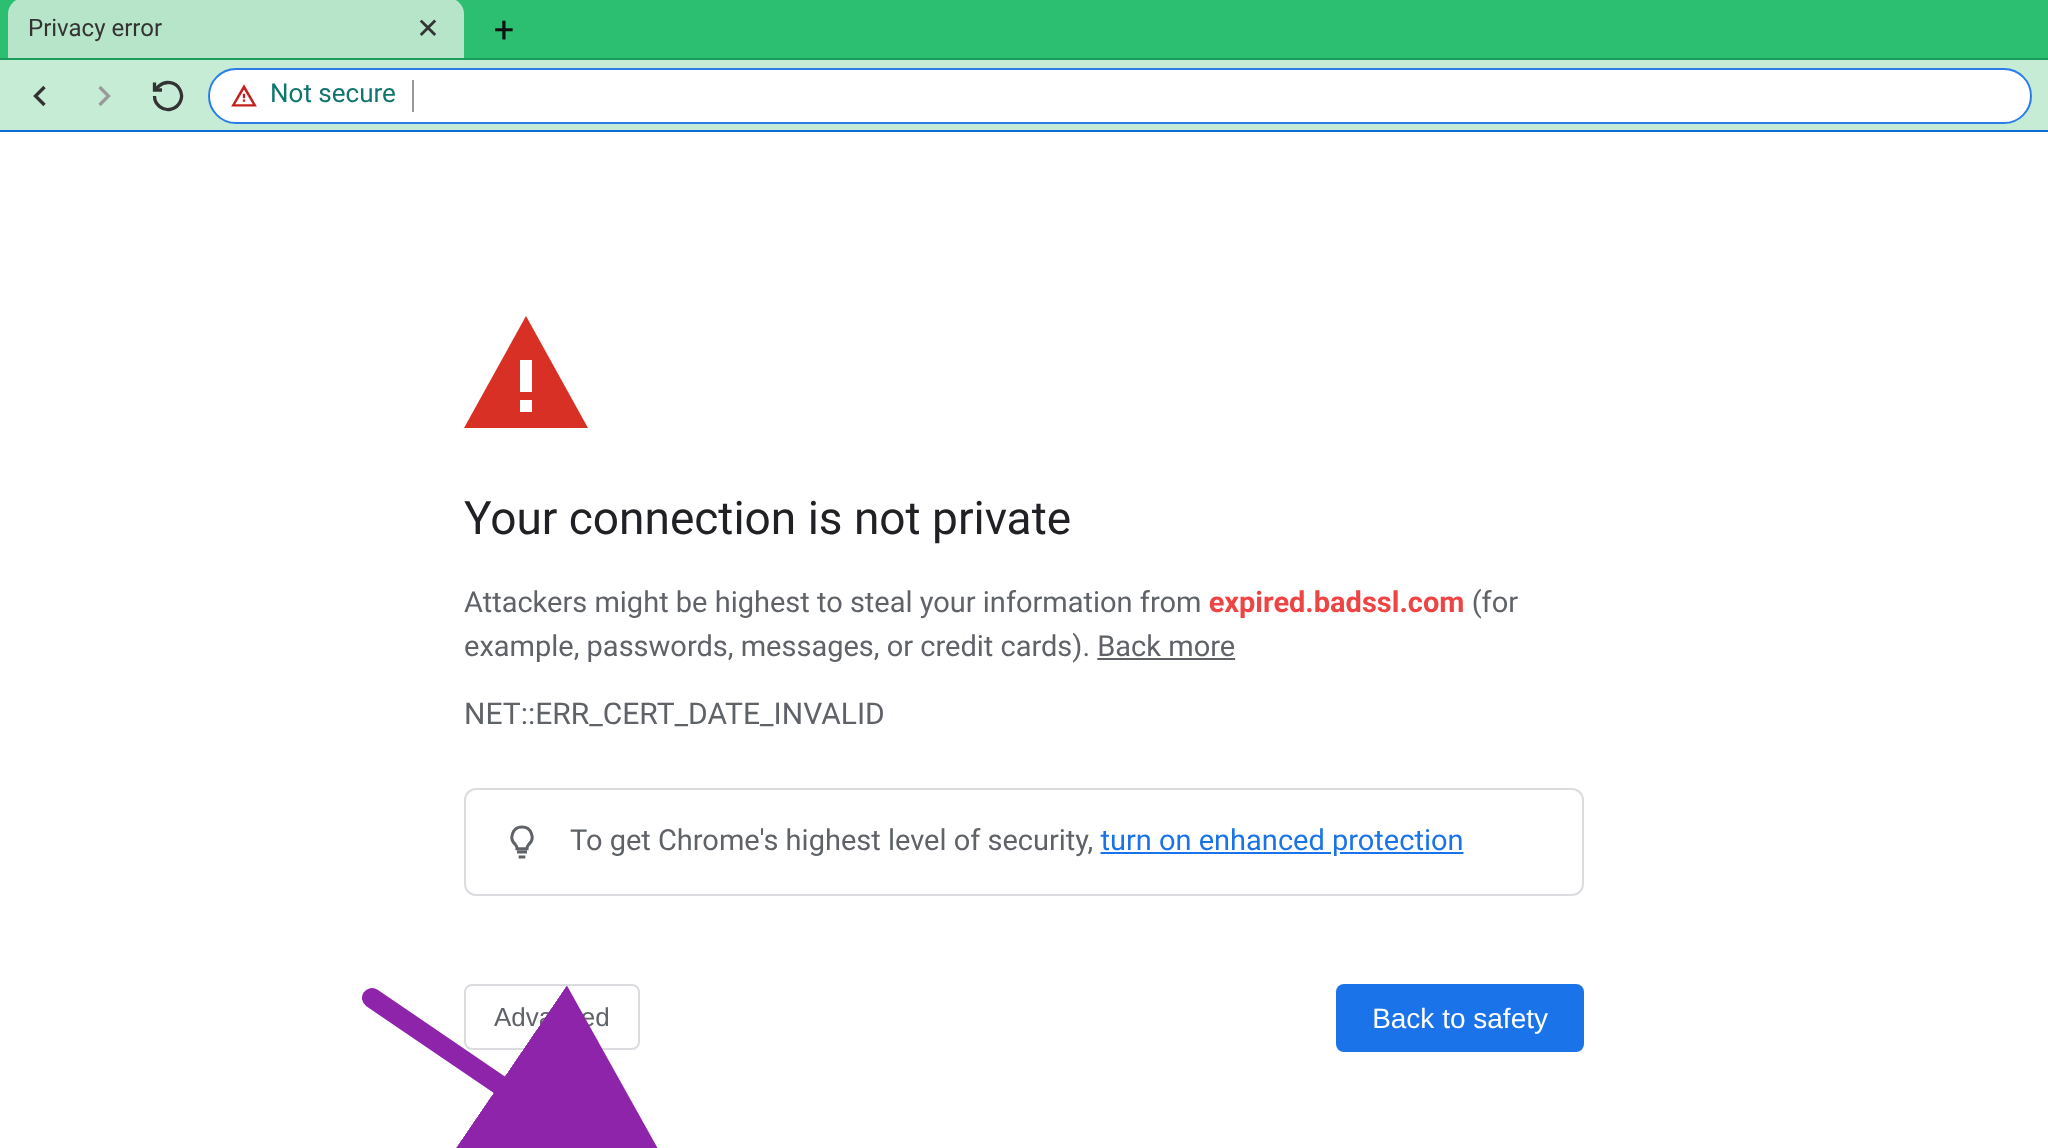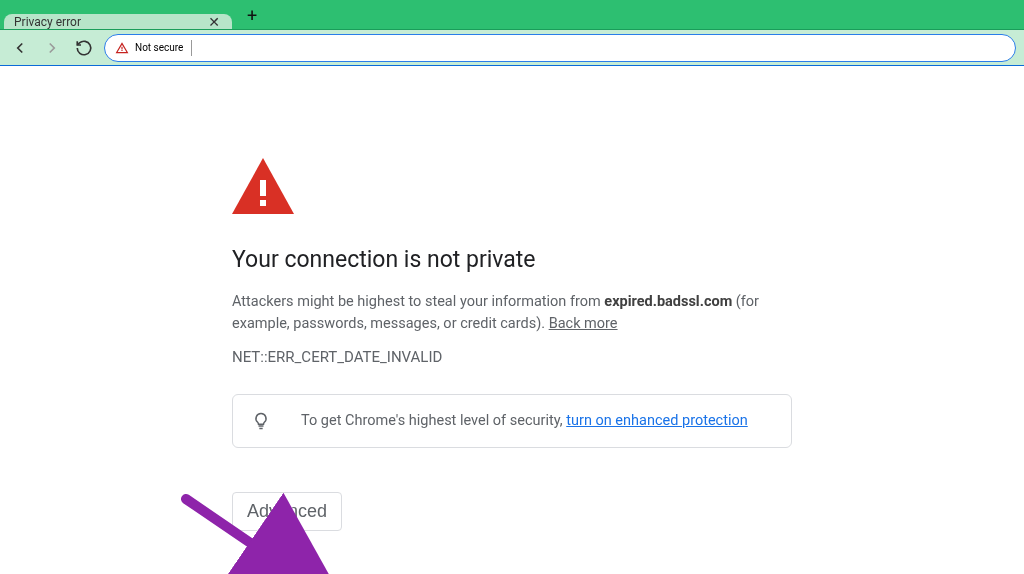--- a/index.html
+++ b/index.html
@@ -1,48 +1,48 @@
 <!DOCTYPE html>
 <html><head>
   <meta charset="utf-8">
   <style>
     * { margin: 0; padding: 0; box-sizing: border-box; }
     body { font-family: -apple-system, BlinkMacSystemFont, "Segoe UI", Roboto, Arial, sans-serif; background: #fff; width: 1024px; height: 574px; overflow: hidden; position: relative; }
     
     .topbar { height: 30px; background: #2dbf71; display: flex; align-items: flex-end; border-bottom: 1px solid #1a9d5a; }
-    .tab { background: #b7e5c9; height: 15px; width: 228px; display: flex; align-items: center; padding: 0 10px; border-top-left-radius: 8px; border-top-right-radius: 8px; margin-left: 4px; position: relative; }
+    .tab { background: #b7e5c9; height: 30px; width: 228px; display: flex; align-items: center; padding: 0 10px; border-top-left-radius: 8px; border-top-right-radius: 8px; margin-left: 4px; position: relative; }
     .tab-title { font-size: 12px; color: #333; flex: 1; }
     .tab-close { width: 16px; height: 16px; display: flex; align-items: center; justify-content: center; cursor: pointer; font-size: 14px; color: #333; }
     .new-tab { width: 28px; height: 28px; display: flex; align-items: center; justify-content: center; font-size: 18px; color: #111; cursor: pointer; margin-left: 6px; }
     
     .navbar { height: 36px; background: #c6ecd5; display: flex; align-items: center; padding: 0 8px; gap: 8px; border-bottom: 1px solid #0b6bd8; }
     .nav-btn { width: 24px; height: 24px; display: flex; align-items: center; justify-content: center; cursor: pointer; color: #333; }
     .nav-btn.disabled { color: #8a8a8a; }
     .addr { flex: 1; height: 28px; background: #fff; border: 1px solid #2a7de9; border-radius: 14px; display: flex; align-items: center; padding: 0 10px; gap: 8px; }
     .addr-warn { display: flex; align-items: center; gap: 6px; }
-    .addr-warn-text { font-size: 10px; color: #000000; }
+    .addr-warn-text { font-size: 13px; color: #0f766e; }
     .addr-caret { width: 1px; height: 16px; background: #999; }
     
     .content { position: absolute; left: 0; right: 0; top: 66px; bottom: 0; background: #fff; }
     .inner { width: 560px; margin: 0 auto; padding-top: 92px; }
     
     .warn-tri { margin-bottom: 28px; }
     
     .heading { font-size: 23px; color: #202124; font-weight: 400; margin-bottom: 18px; }
     .para { font-size: 14.5px; color: #5f6368; line-height: 1.55; margin-bottom: 12px; }
-    .para strong { color: #404040; font-weight: 700; text-align: right; }
+    .para strong { color: #ef4444; font-weight: 700; text-align: right; }
     .learn { text-decoration: underline; color: #5f6368; cursor: pointer; }
     .errcode { font-size: 15px; color: #5f6368; margin-top: 4px; margin-bottom: 28px; }
     
-    .tipbox { border: 1px solid #dadce0; border-radius: 6px; padding: 16px 18px; display: flex; align-items: center; gap: 30px; margin-bottom: 44px; }
+    .tipbox { border: 1px solid #dadce0; border-radius: 6px; padding: 16px 18px; display: flex; align-items: center; gap: 14px; margin-bottom: 44px; }
     .tipbox-text { font-size: 14.5px; color: #5f6368; }
     .tipbox-link { color: #1a73e8; text-decoration: underline; cursor: pointer; }
     
     .actions { display: flex; justify-content: space-between; align-items: center; }
-    .btn-adv { background: #fff; border: 1px solid #dadce0; color: #5f6368; font-size: 18px; padding: 8px 14px; border-radius: 4px; cursor: pointer; }
+    .btn-adv { background: #fff; border: 1px solid #dadce0; color: #5f6368; font-size: 13px; padding: 8px 14px; border-radius: 4px; cursor: pointer; }
     .btn-safe { background: #1a73e8; color: #fff; border: none; font-size: 14px; padding: 9px 18px; border-radius: 4px; cursor: pointer; }
     
     .arrow-annot { position: absolute; left: 176px; top: 427px; pointer-events: none; }
   </style>
 </head>
 <body>
 
 <div class="topbar">
   <div class="tab">
     <span class="tab-title">Privacy error</span>
@@ -96,20 +96,21 @@
     <div class="tipbox">
       <svg width="20" height="20" viewBox="0 0 24 24" fill="none" stroke="#5f6368" stroke-width="1.8">
           <path d="M9 18h6M10 21h4M12 3a6 6 0 0 0-4 10.5c.7.7 1 1.5 1 2.5h6c0-1 .3-1.8 1-2.5A6 6 0 0 0 12 3z"></path>
         </svg>
       <div class="tipbox-text">
         <span>To get Chrome's highest level of security, </span><span class="tipbox-link">turn on enhanced protection</span>
       </div>
     </div>
     <div class="actions">
       <button class="btn-adv">Advanced</button>
+      <button class="btn-safe">Back to safety</button>
     </div>
   </div>
 
   <svg class="arrow-annot" width="170" height="120" viewBox="0 0 170 120">
     <defs>
         <marker id="ah" markerWidth="12" markerHeight="12" refX="9" refY="6" orient="auto">
           <path d="M0,0 L12,6 L0,12 Z" fill="#8e24aa"></path>
         </marker>
       </defs>
     <path d="M10 6 Q 60 40 148 100" stroke="#8e24aa" stroke-width="10" fill="none" marker-end="url(#ah)" stroke-linecap="round"></path>

